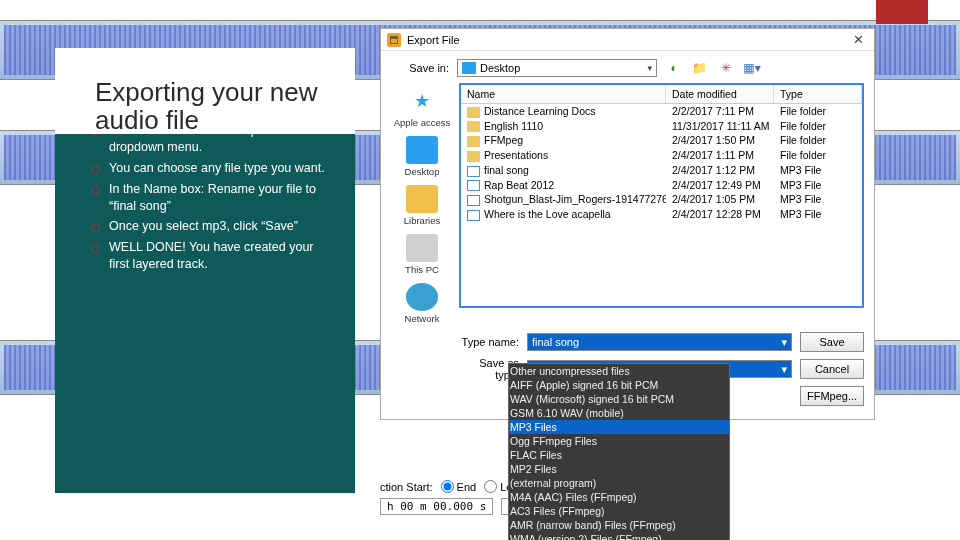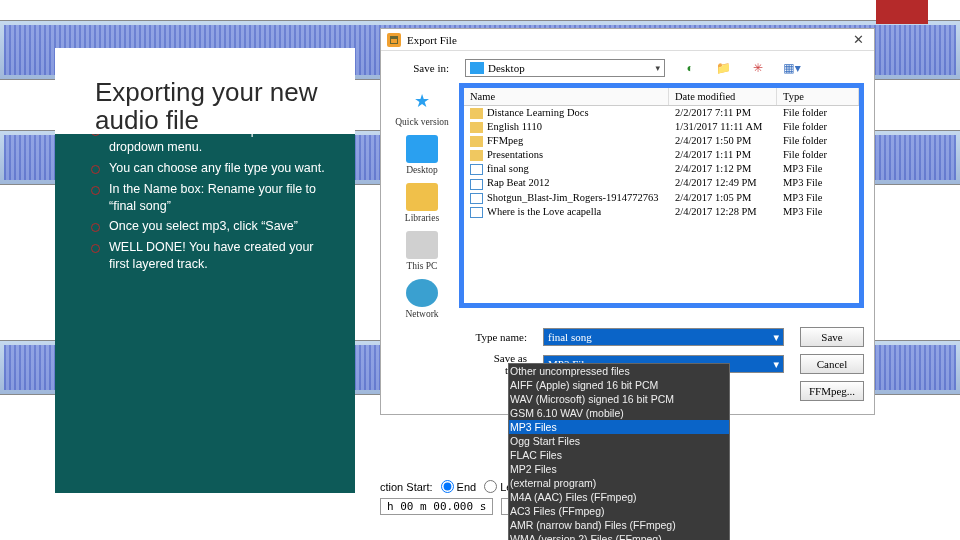--- a/index.html
+++ b/index.html
@@ -19,45 +19,45 @@
   .panel { position: absolute; left: 55px; top: 48px; width: 300px; height: 445px; background: #0d5a58; color: #fff; z-index: 2; padding: 34px 30px 18px 36px; }
   
   .heading-wrap { position: absolute; left: 55px; top: 48px; width: 300px; background: #fff; z-index: 3; padding: 30px 20px 0 40px; }
   .heading-wrap h1 { font-family: "Century Gothic","Segoe UI",sans-serif; font-weight: 400; font-size: 26px; line-height: 1.08; color: #2b2b2b; }
   .panel { top: 48px; padding-top: 74px; }
   .panel ul { list-style: none; }
   .panel li { position: relative; padding-left: 18px; font-size: 12.5px; line-height: 1.35; margin-bottom: 4px; font-family: "Century Gothic","Segoe UI",sans-serif; }
   .panel li::before { content: ""; position: absolute; left: 0; top: 5px; width: 7px; height: 7px; border: 1.5px solid #b52a2a; border-radius: 50%; }
 
   
-  .dialog { position: absolute; left: 380px; top: 28px; width: 495px; background: #fff; border: 1px solid #aaa; z-index: 4; font-size: 11px; font-family: Liberation Serif, serif; }
+  .dialog { position: absolute; left: 380px; top: 28px; width: 495px; background: #fff; border: 1px solid #aaa; z-index: 4; font-size: 11px; }
   .titlebar { display: flex; align-items: center; height: 22px; padding: 0 6px; border-bottom: 1px solid #ddd; }
   .titlebar .ico { width: 14px; height: 14px; background: #f0a030; border-radius: 2px; margin-right: 6px; position: relative; }
   .titlebar .ico::after { content: ""; position: absolute; inset: 3px; border: 1px solid #663; border-top: 3px solid #663; }
   .titlebar .close { margin-left: auto; font-size: 13px; color: #444; cursor: pointer; padding: 0 4px; }
 
   .dlg-body { padding: 8px 10px; }
-  .row { display: flex; align-items: center; margin-bottom: 6px; gap: 16px; }
+  .row { display: flex; align-items: center; margin-bottom: 6px; gap: 8px; }
   .lbl { width: 58px; text-align: right; }
   .combo { flex: 1; border: 1px solid #888; height: 18px; display: flex; align-items: center; padding: 0 4px; background: #fff; position: relative; }
   .combo .arrow { margin-left: auto; font-size: 9px; color: #444; }
   .fld-ico { width: 14px; height: 12px; background: #2aa0f0; margin-right: 4px; display: inline-block; }
   .toolbtn { width: 18px; height: 18px; display: inline-flex; align-items: center; justify-content: center; font-size: 12px; }
 
   .main { display: flex; gap: 6px; }
   .places { width: 62px; display: flex; flex-direction: column; gap: 8px; align-items: center; padding-top: 4px; }
   .place { text-align: center; font-size: 9.5px; color: #333; cursor: pointer; }
   .place .pi { width: 32px; height: 28px; margin: 0 auto 2px; border-radius: 3px; display: flex; align-items: center; justify-content: center; font-size: 18px; }
   .pi.star { color: #2aa0f0; } .pi.star::before { content: "★"; }
   .pi.desk { background: #2aa0f0; } 
   .pi.lib { background: #f0c04a; }
   .pi.pc { background: #d0d0d0; }
   .pi.net { background: #3aa0d0; border-radius: 50%; }
 
-  .filelist { flex: 1; border: 5px solid #3b82f6; height: 225px; font-size: 10.5px; }
+  .filelist { flex: 1; border: 2px solid #3b82f6; height: 225px; font-size: 10.5px; }
   .fl-head { display: flex; border-bottom: 1px solid #ccc; background: #fafafa; }
   .fl-head div { padding: 3px 6px; border-right: 1px solid #ddd; }
   .col-n { flex: 0 0 205px; } .col-d { flex: 0 0 108px; } .col-t { flex: 1; }
   .fl-row { display: flex; padding: 1px 0; }
   .fl-row div { padding: 0 6px; white-space: nowrap; overflow: hidden; }
   .fico { display: inline-block; width: 13px; height: 11px; background: #f0c860; margin-right: 4px; vertical-align: middle; }
   .fico.aud { background: #fff; border: 1px solid #4a90d0; }
 
   .bottom { margin-top: 8px; }
   .bottom .row { margin-bottom: 5px; }
@@ -112,42 +112,42 @@
         <span class="arrow">▾</span>
       </div>
       <span class="toolbtn" style="color:#2a8a2a">◐</span>
       <span class="toolbtn" style="color:#d08a10">📁</span>
       <span class="toolbtn" style="color:#d04a4a">✳</span>
       <span class="toolbtn" style="color:#3a70c0">▦▾</span>
     </div>
 
     <div class="main">
       <div class="places">
-        <div class="place"><div class="pi star"></div><span>Quick version</span></div>
+        <div class="place"><div class="pi star"></div><span>Apple access</span></div>
         <div class="place"><div class="pi desk"></div><span>Desktop</span></div>
         <div class="place"><div class="pi lib"></div><span>Libraries</span></div>
         <div class="place"><div class="pi pc"></div><span>This PC</span></div>
         <div class="place"><div class="pi net"></div><span>Network</span></div>
       </div>
 
       <div class="filelist">
         <div class="fl-head">
           <div class="col-n">Name</div>
           <div class="col-d">Date modified</div>
           <div class="col-t">Type</div>
         </div>
         <div id="fl-rows">
             <div class="fl-row">
               <div class="col-n"><span class="fico "></span>Distance Learning Docs</div>
               <div class="col-d">2/2/2017 7:11 PM</div>
               <div class="col-t">File folder</div>
             </div>
             <div class="fl-row">
               <div class="col-n"><span class="fico "></span>English 1110</div>
-              <div class="col-d">1/31/2017 11:11 AM</div>
+              <div class="col-d">11/31/2017 11:11 AM</div>
               <div class="col-t">File folder</div>
             </div>
             <div class="fl-row">
               <div class="col-n"><span class="fico "></span>FFMpeg</div>
               <div class="col-d">2/4/2017 1:50 PM</div>
               <div class="col-t">File folder</div>
             </div>
             <div class="fl-row">
               <div class="col-n"><span class="fico "></span>Presentations</div>
               <div class="col-d">2/4/2017 1:11 PM</div>
@@ -203,21 +203,21 @@
     </div>
   </div>
 </div>
 
 <div class="fmtlist" id="fmtlist">
     <div>Other uncompressed files</div>
     <div>AIFF (Apple) signed 16 bit PCM</div>
     <div>WAV (Microsoft) signed 16 bit PCM</div>
     <div>GSM 6.10 WAV (mobile)</div>
     <div class="hi">MP3 Files</div>
-    <div>Ogg Start Files</div>
+    <div>Ogg FFmpeg Files</div>
     <div>FLAC Files</div>
     <div>MP2 Files</div>
     <div>(external program)</div>
     <div>M4A (AAC) Files (FFmpeg)</div>
     <div>AC3 Files (FFmpeg)</div>
     <div>AMR (narrow band) Files (FFmpeg)</div>
     <div>WMA (version 2) Files (FFmpeg)</div>
   </div>
 
 <div class="tl">

